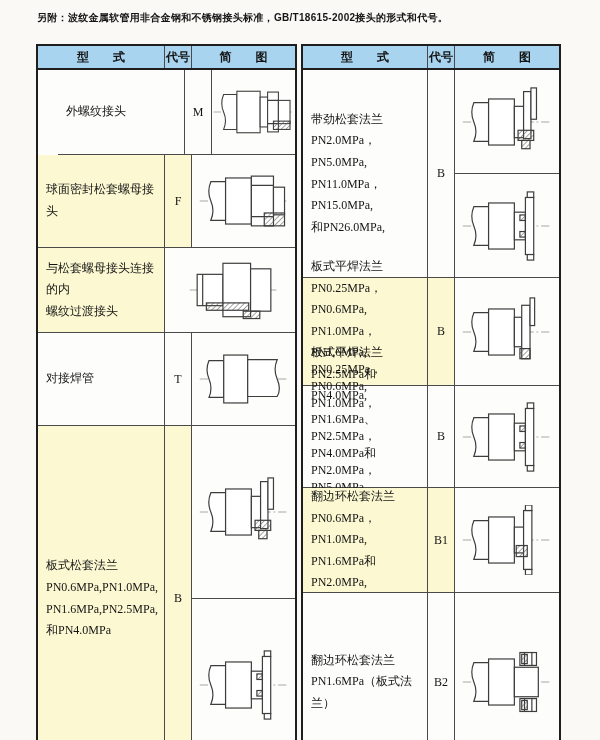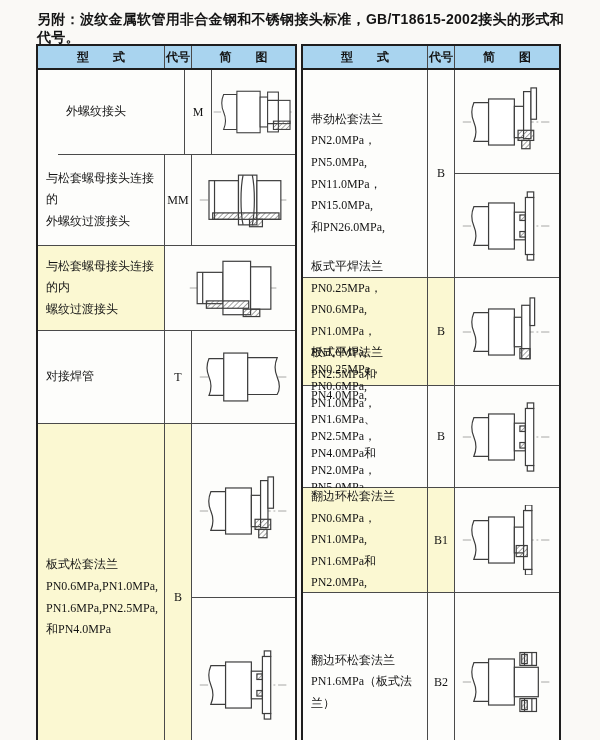--- a/index.html
+++ b/index.html
@@ -17,21 +17,21 @@
   body{
     background:var(--page-bg);
     font-family:"Liberation Serif","DejaVu Serif",serif;
     color:var(--text);
     position:relative;
     overflow:hidden;
   }
   .title{
     position:absolute;left:37px;top:11px;width:540px;
     font-family:"Liberation Sans","DejaVu Sans",sans-serif;
-    font-weight:bold;font-size:14px;letter-spacing:.3px;
+    font-weight:bold;font-size:10px;letter-spacing:.3px;
   }
   .t{
     position:absolute;top:44px;height:729px;
     background:var(--cell-bg);
     border:2px solid var(--border-dark);
     display:flex;flex-direction:column;
   }
   .t.left{left:36px;width:261px;}
   .t.right{left:301px;width:260px;}
   .thead{
@@ -205,33 +205,32 @@
     <div class="c w-code cell-code">M</div>
     <div class="c w-diag cell-diag">
       <div class="sub">
         <svg class="dg" width="96" height="70" viewBox="0 0 100 76" fill="#fff" stroke="#3d3d3d" stroke-width="1.3">
             <use href="#fit-m"></use>
           </svg>
       </div>
     </div>
   </div>
 
-
-  <div class="row r3">
-    <div class="c w-type cell-type">与松套螺母接头连接的
-外螺纹过渡接头</div>
-    <div class="c w-code cell-code">MM</div>
-    <div class="c w-diag cell-diag">
-      <div class="sub">
-        <svg class="dg" width="96" height="70" viewBox="0 0 100 76" fill="#fff" stroke="#3d3d3d" stroke-width="1.3">
-            <use href="#fit-mm"></use>
-          </svg>
-      </div>
-    </div>
-  </div>
+  <div class="row r2">
+    <div class="c w-type cell-type hl">球面密封松套螺母接头</div>
+    <div class="c w-code cell-code hl">F</div>
+    <div class="c w-diag cell-diag">
+      <div class="sub">
+        <svg class="dg" width="96" height="70" viewBox="0 0 100 76" fill="#fff" stroke="#3d3d3d" stroke-width="1.3">
+            <use href="#fit-f"></use>
+          </svg>
+      </div>
+    </div>
+  </div>
+
 
   <div class="row r4">
     <div class="c w-type cell-type hl">与松套螺母接头连接的内
 螺纹过渡接头</div>
     <div class="c w-diag cell-diag">
       <div class="sub">
         <svg class="dg" width="96" height="70" viewBox="0 0 100 76" fill="#fff" stroke="#3d3d3d" stroke-width="1.3">
             <use href="#fit-mf"></use>
           </svg>
       </div>

